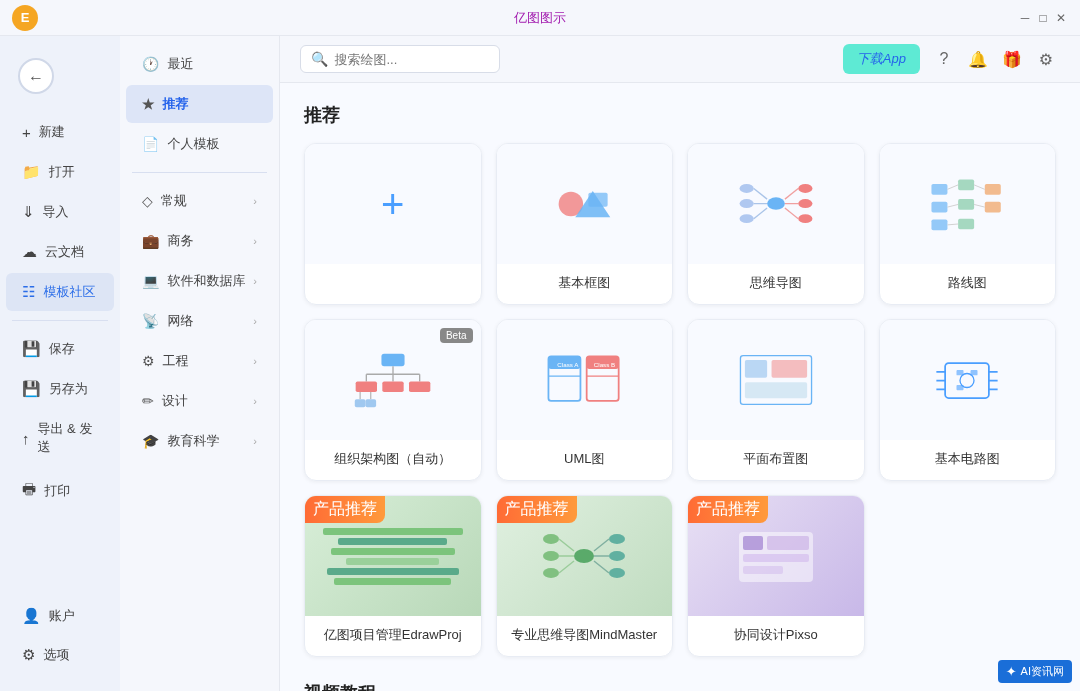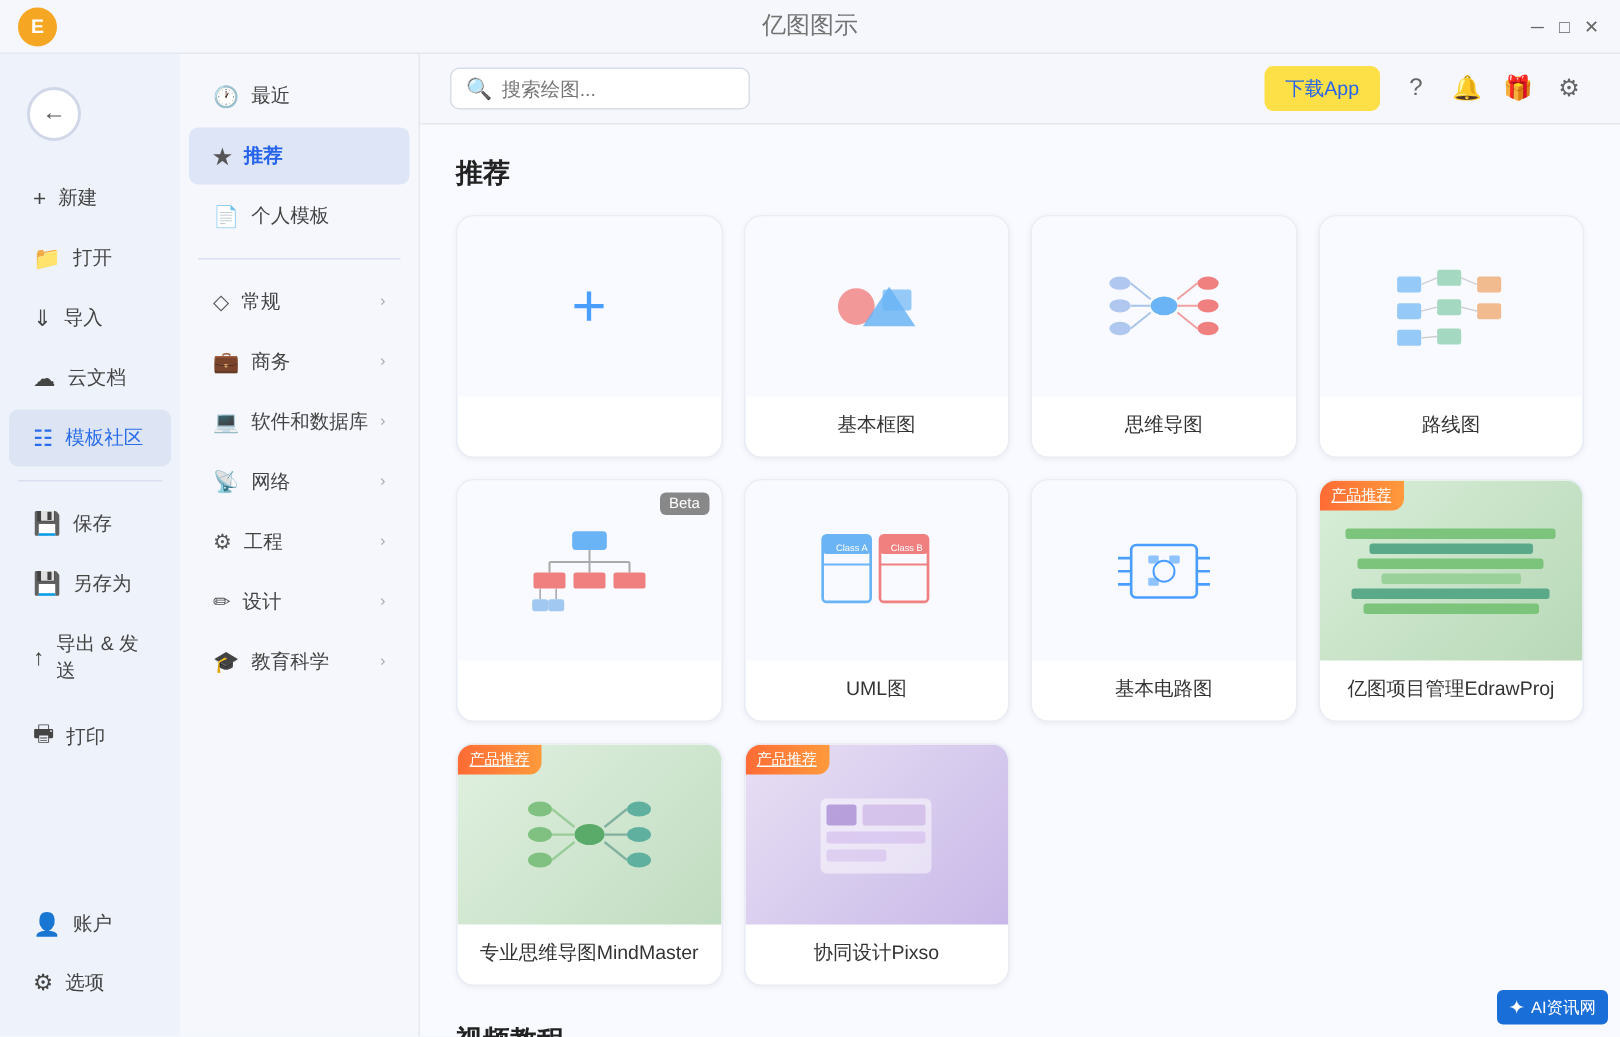--- a/index.html
+++ b/index.html
@@ -13,22 +13,22 @@
       align-items: center;
       justify-content: space-between;
       padding: 0 12px;
       border-bottom: 1px solid #e5e8ef;
       flex-shrink: 0;
     }
     .titlebar-title {
       position: absolute;
       left: 50%;
       transform: translateX(-50%);
-      font-size: 16px;
-      color: #737373;
+      font-size: 13px;
+      color: #a21caf;
     }
     .titlebar-avatar {
       width: 26px;
       height: 26px;
       border-radius: 50%;
       background: #f5a623;
       color: white;
       font-size: 13px;
       display: flex;
       align-items: center;
@@ -144,28 +144,29 @@
       width: 140px;
       background: transparent;
     }
     .search-icon { color: #aaa; font-size: 14px; }
     .topbar-right {
       display: flex;
       align-items: center;
       gap: 10px;
     }
     .download-btn {
-      background: #fde047;
+      background: #5eead4;
       color: #2563eb;
       border: none;
       border-radius: 6px;
       padding: 6px 14px;
       font-size: 13px;
       cursor: pointer;
       font-family: inherit;
+      font-style: italic;
     }
     .topbar-icon-group {
       display: flex;
       align-items: center;
       gap: 6px;
     }
     .topbar-icon {
       width: 28px;
       height: 28px;
       display: flex;
@@ -232,24 +233,23 @@
       font-size: 10px;
       padding: 2px 6px;
       border-radius: 4px;
     }
     .product-badge {
       position: absolute;
       top: 0;
       left: 0;
       background: linear-gradient(90deg, #ff6b35, #ff9a3c);
       color: white;
-      font-size: 10px;
+      font-size: 16px;
       padding: 3px 8px;
       border-radius: 0 0 8px 0;
-      text-decoration: underline;
     }
     .template-card-img.has-screenshot {
       background: #e8edf5;
       overflow: hidden;
     }
 
     
     .icon-plus { font-size: 40px; color: #4a9eff; font-weight: 300; }
     .icon-frame svg { width: 70px; height: 70px; }
     .icon-flow svg { width: 70px; height: 60px; }
@@ -544,38 +544,50 @@
               <rect x="3" y="36" width="24" height="12" rx="2" fill="#f08080"></rect>
               <rect x="33" y="36" width="24" height="12" rx="2" fill="#f08080"></rect>
               <rect x="63" y="36" width="24" height="12" rx="2" fill="#f08080"></rect>
               <line x1="8" y1="48" x2="8" y2="56" stroke="#aaa" stroke-width="1.2"></line>
               <line x1="20" y1="48" x2="20" y2="56" stroke="#aaa" stroke-width="1.2"></line>
               <rect x="2" y="56" width="12" height="9" rx="2" fill="#a0c8f0"></rect>
               <rect x="14" y="56" width="12" height="9" rx="2" fill="#a0c8f0"></rect>
             </svg>
             <div class="beta-badge">Beta</div>
           </div>
+          <div class="template-card-label">组织架构图（自动）</div>
         </div>
 
         <div class="template-card">
           <div class="template-card-img icon-uml">
             <svg viewBox="0 0 90 70" xmlns="http://www.w3.org/2000/svg">
               <rect x="5" y="8" width="36" height="50" rx="3" fill="none" stroke="#6ab4f5" stroke-width="2"></rect>
               <rect x="5" y="8" width="36" height="14" rx="3" fill="#6ab4f5"></rect>
               <line x1="5" y1="30" x2="41" y2="30" stroke="#6ab4f5" stroke-width="1.5"></line>
               <rect x="48" y="8" width="36" height="50" rx="3" fill="none" stroke="#f08080" stroke-width="2"></rect>
               <rect x="48" y="8" width="36" height="14" rx="3" fill="#f08080"></rect>
               <line x1="48" y1="30" x2="84" y2="30" stroke="#f08080" stroke-width="1.5"></line>
               <text x="15" y="20" fill="white" font-size="7">Class A</text>
               <text x="56" y="20" fill="white" font-size="7">Class B</text>
             </svg>
           </div>
           <div class="template-card-label">UML图</div>
         </div>
 
+        <div class="template-card">
+          <div class="template-card-img icon-layout">
+            <svg viewBox="0 0 90 65" xmlns="http://www.w3.org/2000/svg">
+              <rect x="5" y="5" width="80" height="55" rx="3" fill="none" stroke="#6ab4f5" stroke-width="1.5"></rect>
+              <rect x="10" y="10" width="25" height="20" rx="2" fill="#a0c8f0" opacity="0.7"></rect>
+              <rect x="40" y="10" width="40" height="20" rx="2" fill="#f08080" opacity="0.5"></rect>
+              <rect x="10" y="35" width="70" height="18" rx="2" fill="#c8e0f0" opacity="0.7"></rect>
+            </svg>
+          </div>
+          <div class="template-card-label">平面布置图</div>
+        </div>
 
         <div class="template-card">
           <div class="template-card-img icon-circuit">
             <svg viewBox="0 0 80 70" xmlns="http://www.w3.org/2000/svg">
               <rect x="15" y="15" width="50" height="40" rx="4" fill="none" stroke="#4a9eff" stroke-width="2"></rect>
               <line x1="5" y1="25" x2="15" y2="25" stroke="#4a9eff" stroke-width="2"></line>
               <line x1="5" y1="35" x2="15" y2="35" stroke="#4a9eff" stroke-width="2"></line>
               <line x1="5" y1="45" x2="15" y2="45" stroke="#4a9eff" stroke-width="2"></line>
               <line x1="65" y1="25" x2="75" y2="25" stroke="#4a9eff" stroke-width="2"></line>
               <line x1="65" y1="35" x2="75" y2="35" stroke="#4a9eff" stroke-width="2"></line>

